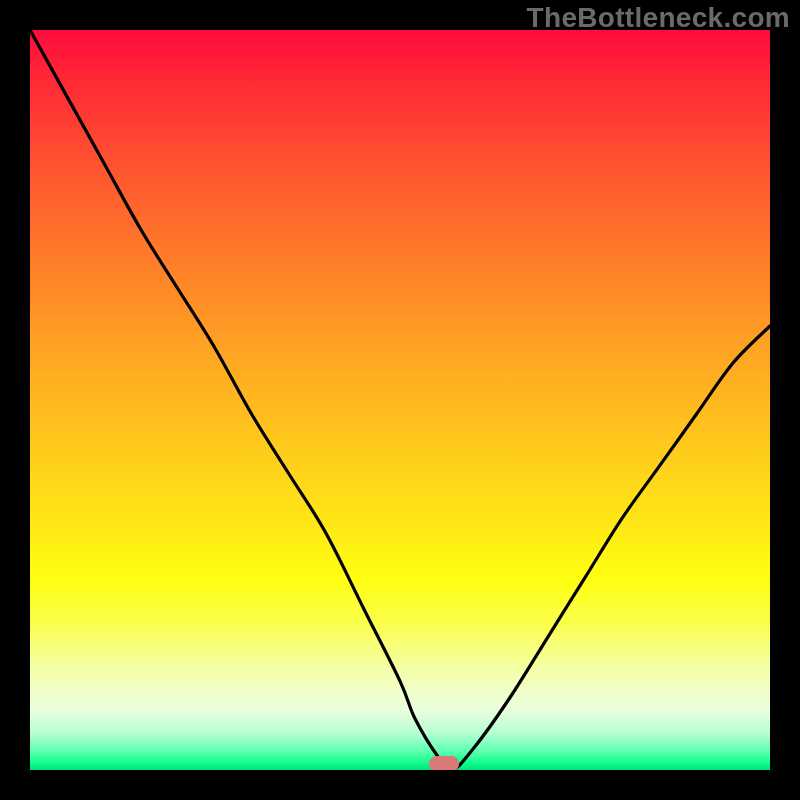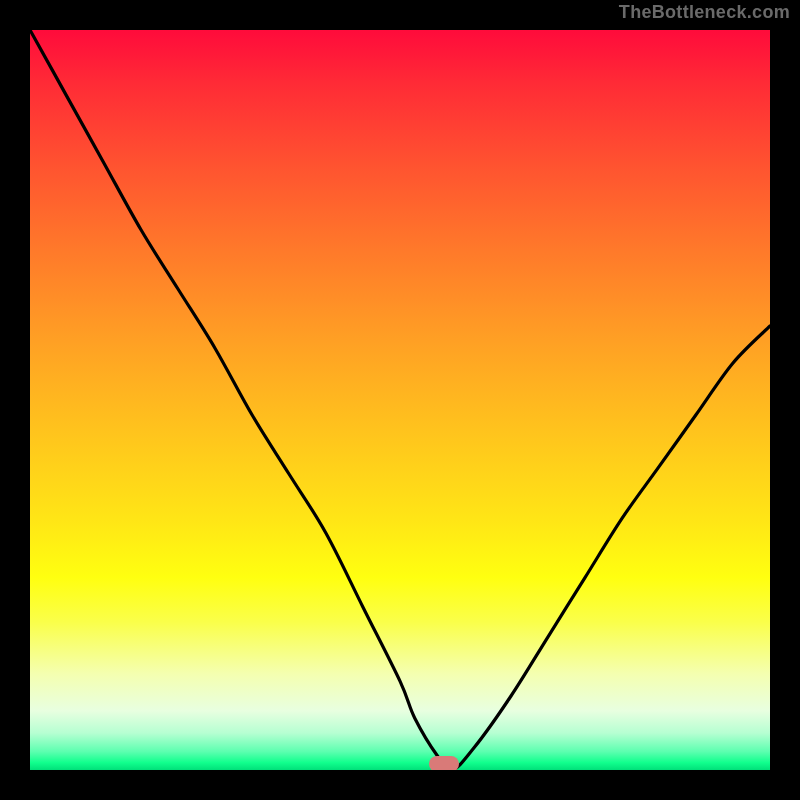--- a/index.html
+++ b/index.html
@@ -15,21 +15,21 @@
     position: relative;
     width: 800px;
     height: 800px;
     background: #000;
   }
   .watermark {
     position: absolute;
     top: 2px;
     right: 10px;
     color: #6a6a6a;
-    font-size: 18px;
+    font-size: 28px;
     font-weight: 600;
     letter-spacing: 0.3px;
     z-index: 20;
   }
   .plot-area {
     position: absolute;
     left: 30px;
     top: 30px;
     width: 740px;
     height: 740px;

